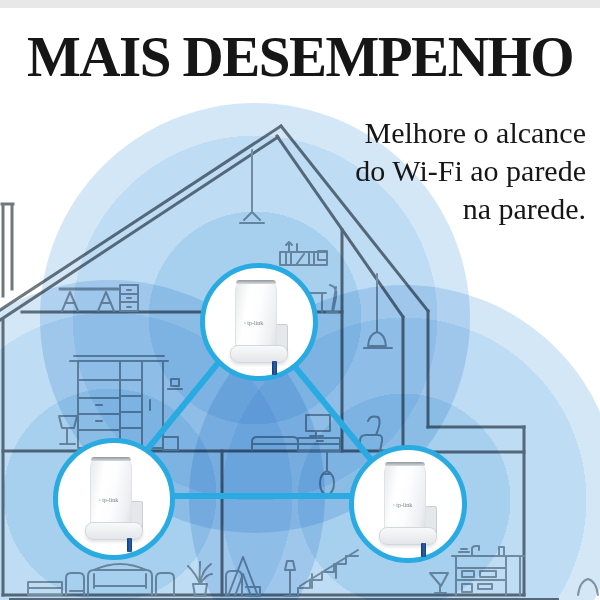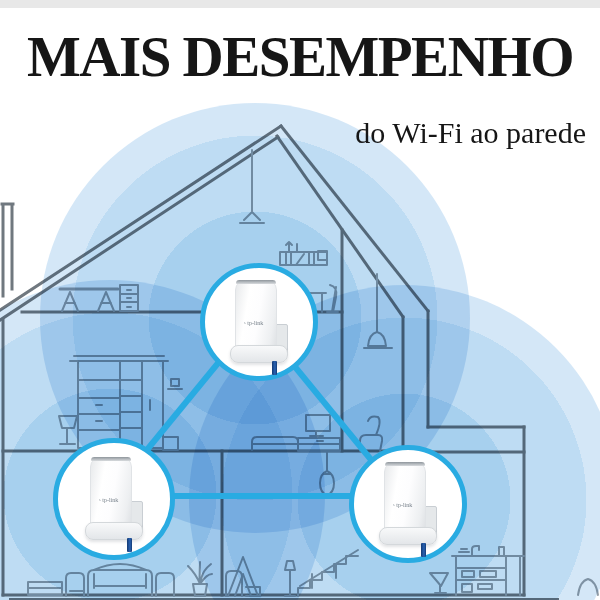--- a/index.html
+++ b/index.html
@@ -88,21 +88,23 @@
   }
 </style>
 </head>
 <body>
 
 <div class="stage">
 
   <h1 class="headline">MAIS DESEMPENHO</h1>
 
   <div class="tagline">
+    <div>Melhore o alcance</div>
     <div>do Wi-Fi ao parede</div>
+    <div>na parede.</div>
   </div>
 
   <svg class="house" width="600" height="600" viewBox="0 0 600 600">
     <g class="structure">
       <g>
           <path d="M3 196 V288 M12 196 V281 M2 196 H13"></path>
         </g>
       <g>
         <path d="M281 118 L-12 310"></path>
         <path d="M278 129 L-12 320"></path>

